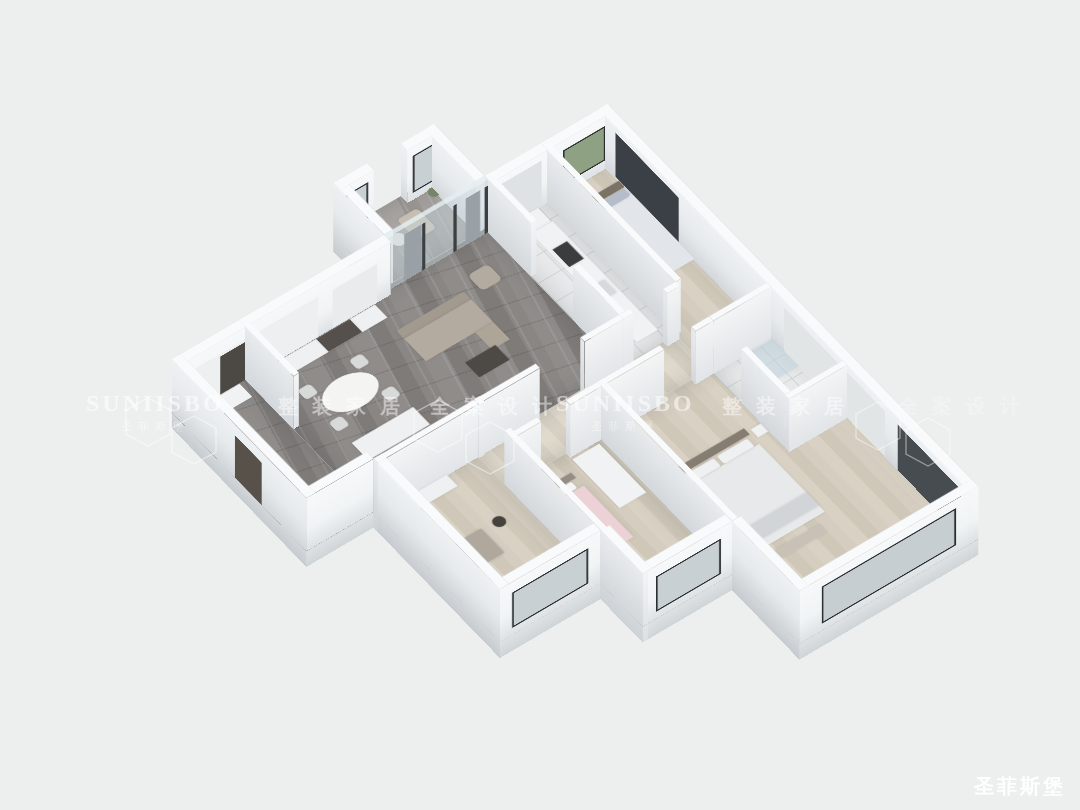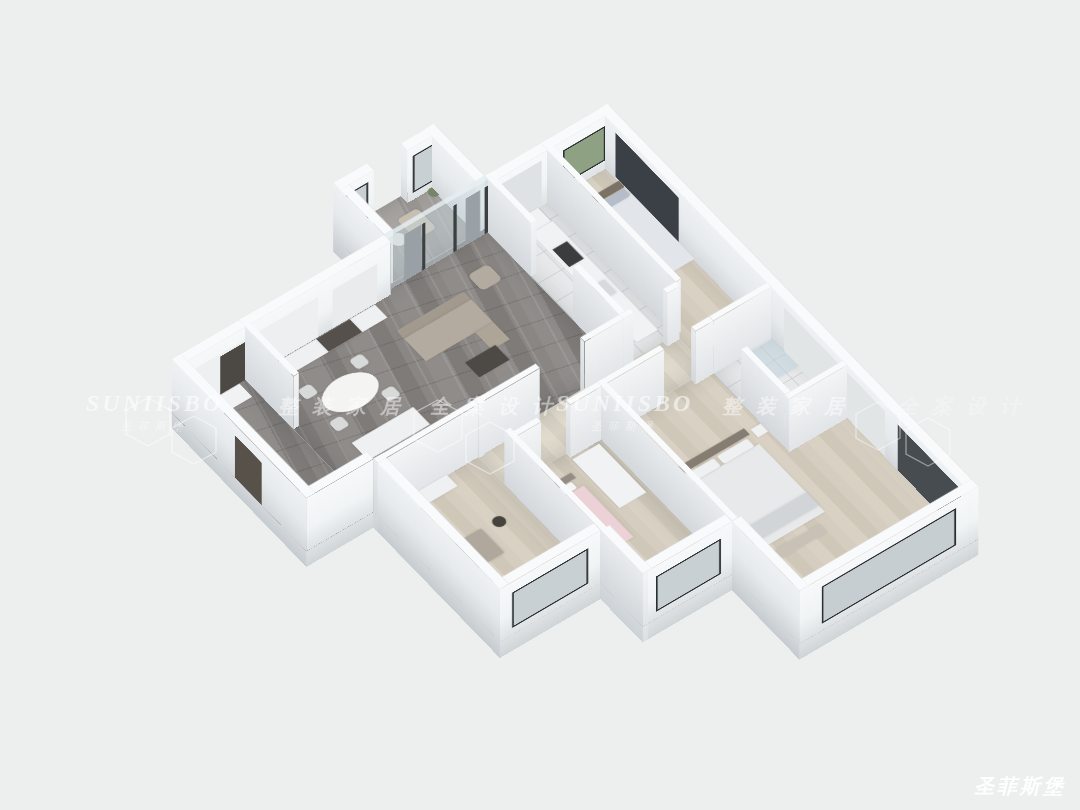--- a/index.html
+++ b/index.html
@@ -33,21 +33,21 @@
   .face-v.face-ext{background:linear-gradient(to right,#c6cbcf,#e7eaed 60%,#eef1f3);}
   .face-h.face-int{background:linear-gradient(to bottom,#dde0e3,#f2f4f5);}
   .face-v.face-int{background:linear-gradient(to right,#cdd2d6,#e8ebee);}
   .face-glass{background:rgba(198,213,220,.45);}
   .wall-deco{position:absolute;box-sizing:border-box;}
 
   .furn{position:absolute;box-shadow:0 0 5px rgba(0,0,0,.10);}
   .furn-duvet{background-image:repeating-linear-gradient(115deg, rgba(110,115,122,.18) 0 6px, transparent 6px 26px);}
 
   
-  .wm-layer{position:absolute;left:0;top:0;right:0;bottom:0;pointer-events:none;font-style:italic;}
+  .wm-layer{position:absolute;left:0;top:0;right:0;bottom:0;pointer-events:none;}
   .wm{position:absolute;color:rgba(255,255,255,.55);white-space:nowrap;text-align:center;}
   .wm-brand{font-family:"Liberation Serif", serif;font-size:24px;font-weight:700;letter-spacing:3px;}
   .wm-brand .sub{font-family:"Liberation Sans", sans-serif;font-size:11px;font-weight:400;
                  letter-spacing:6px;margin-top:2px;color:rgba(255,255,255,.48);}
   .wm-cn{font-size:20px;font-weight:600;letter-spacing:14px;color:rgba(255,255,255,.48);}
   .wm-faint{opacity:.55;}
   .hex-wm{position:absolute;opacity:.85;}
   .corner-logo{position:absolute;right:14px;bottom:10px;font-size:20px;font-weight:700;
                letter-spacing:3px;color:rgba(255,255,255,.95);}
 </style>

